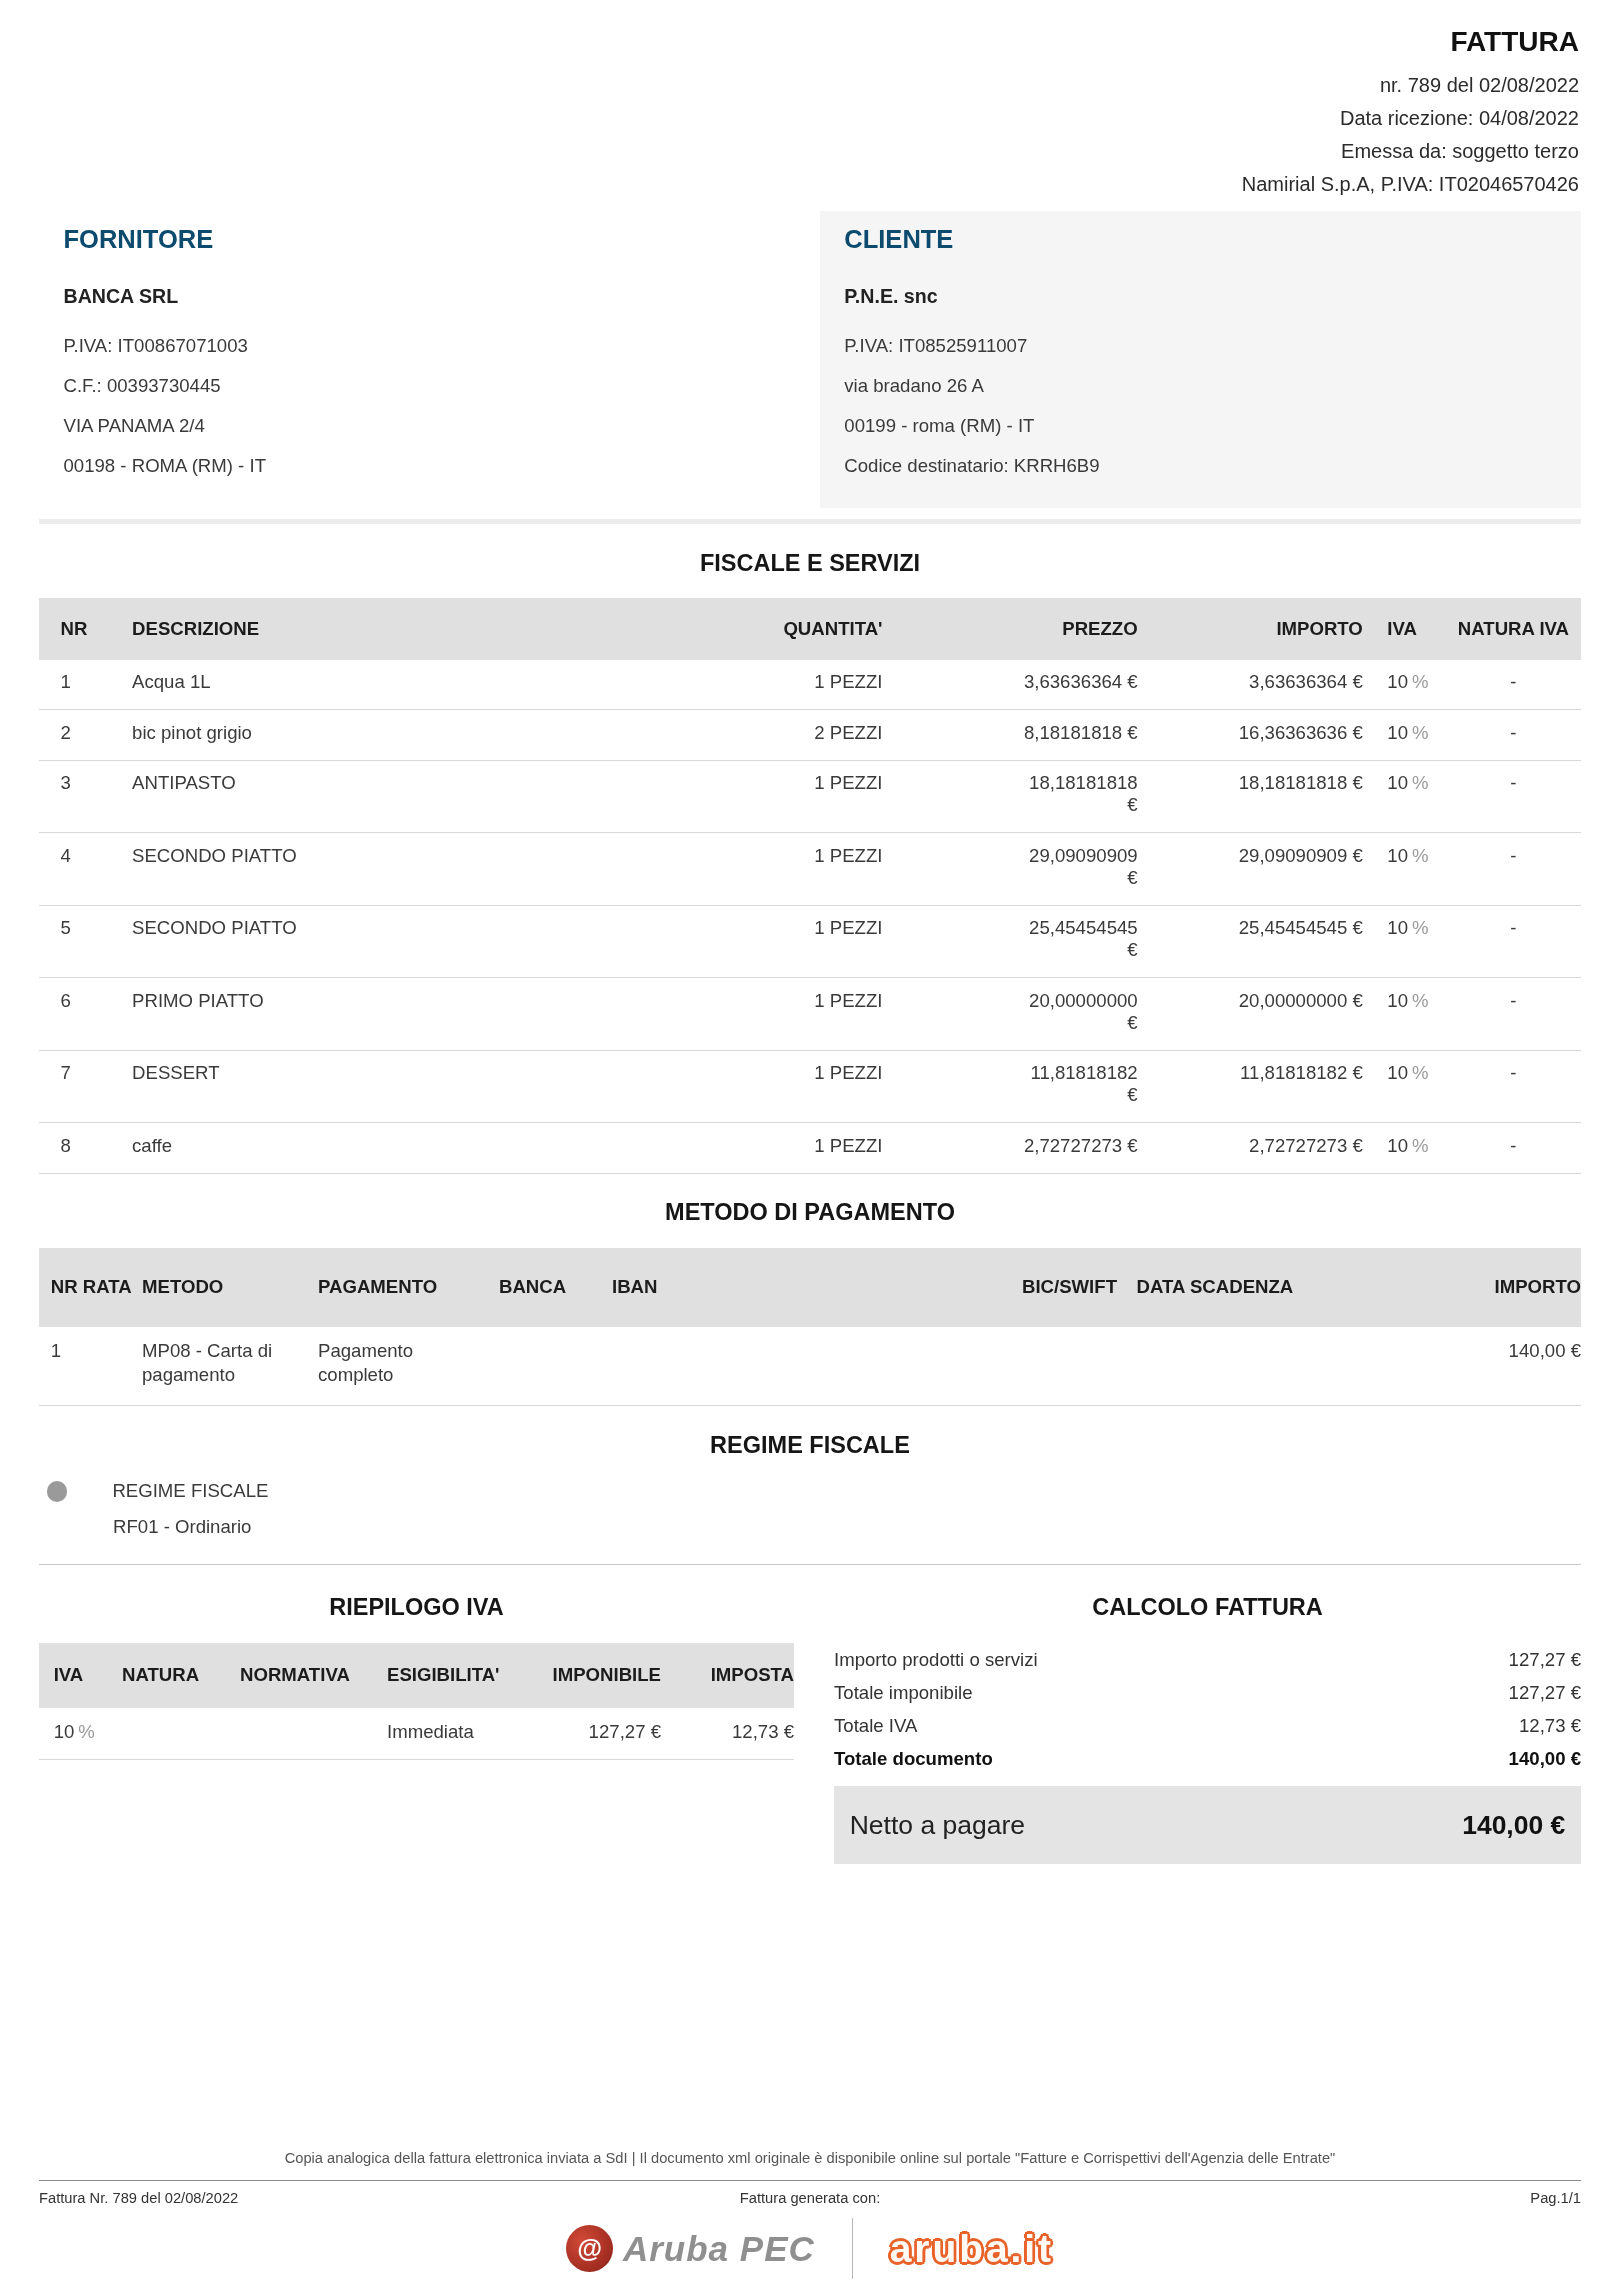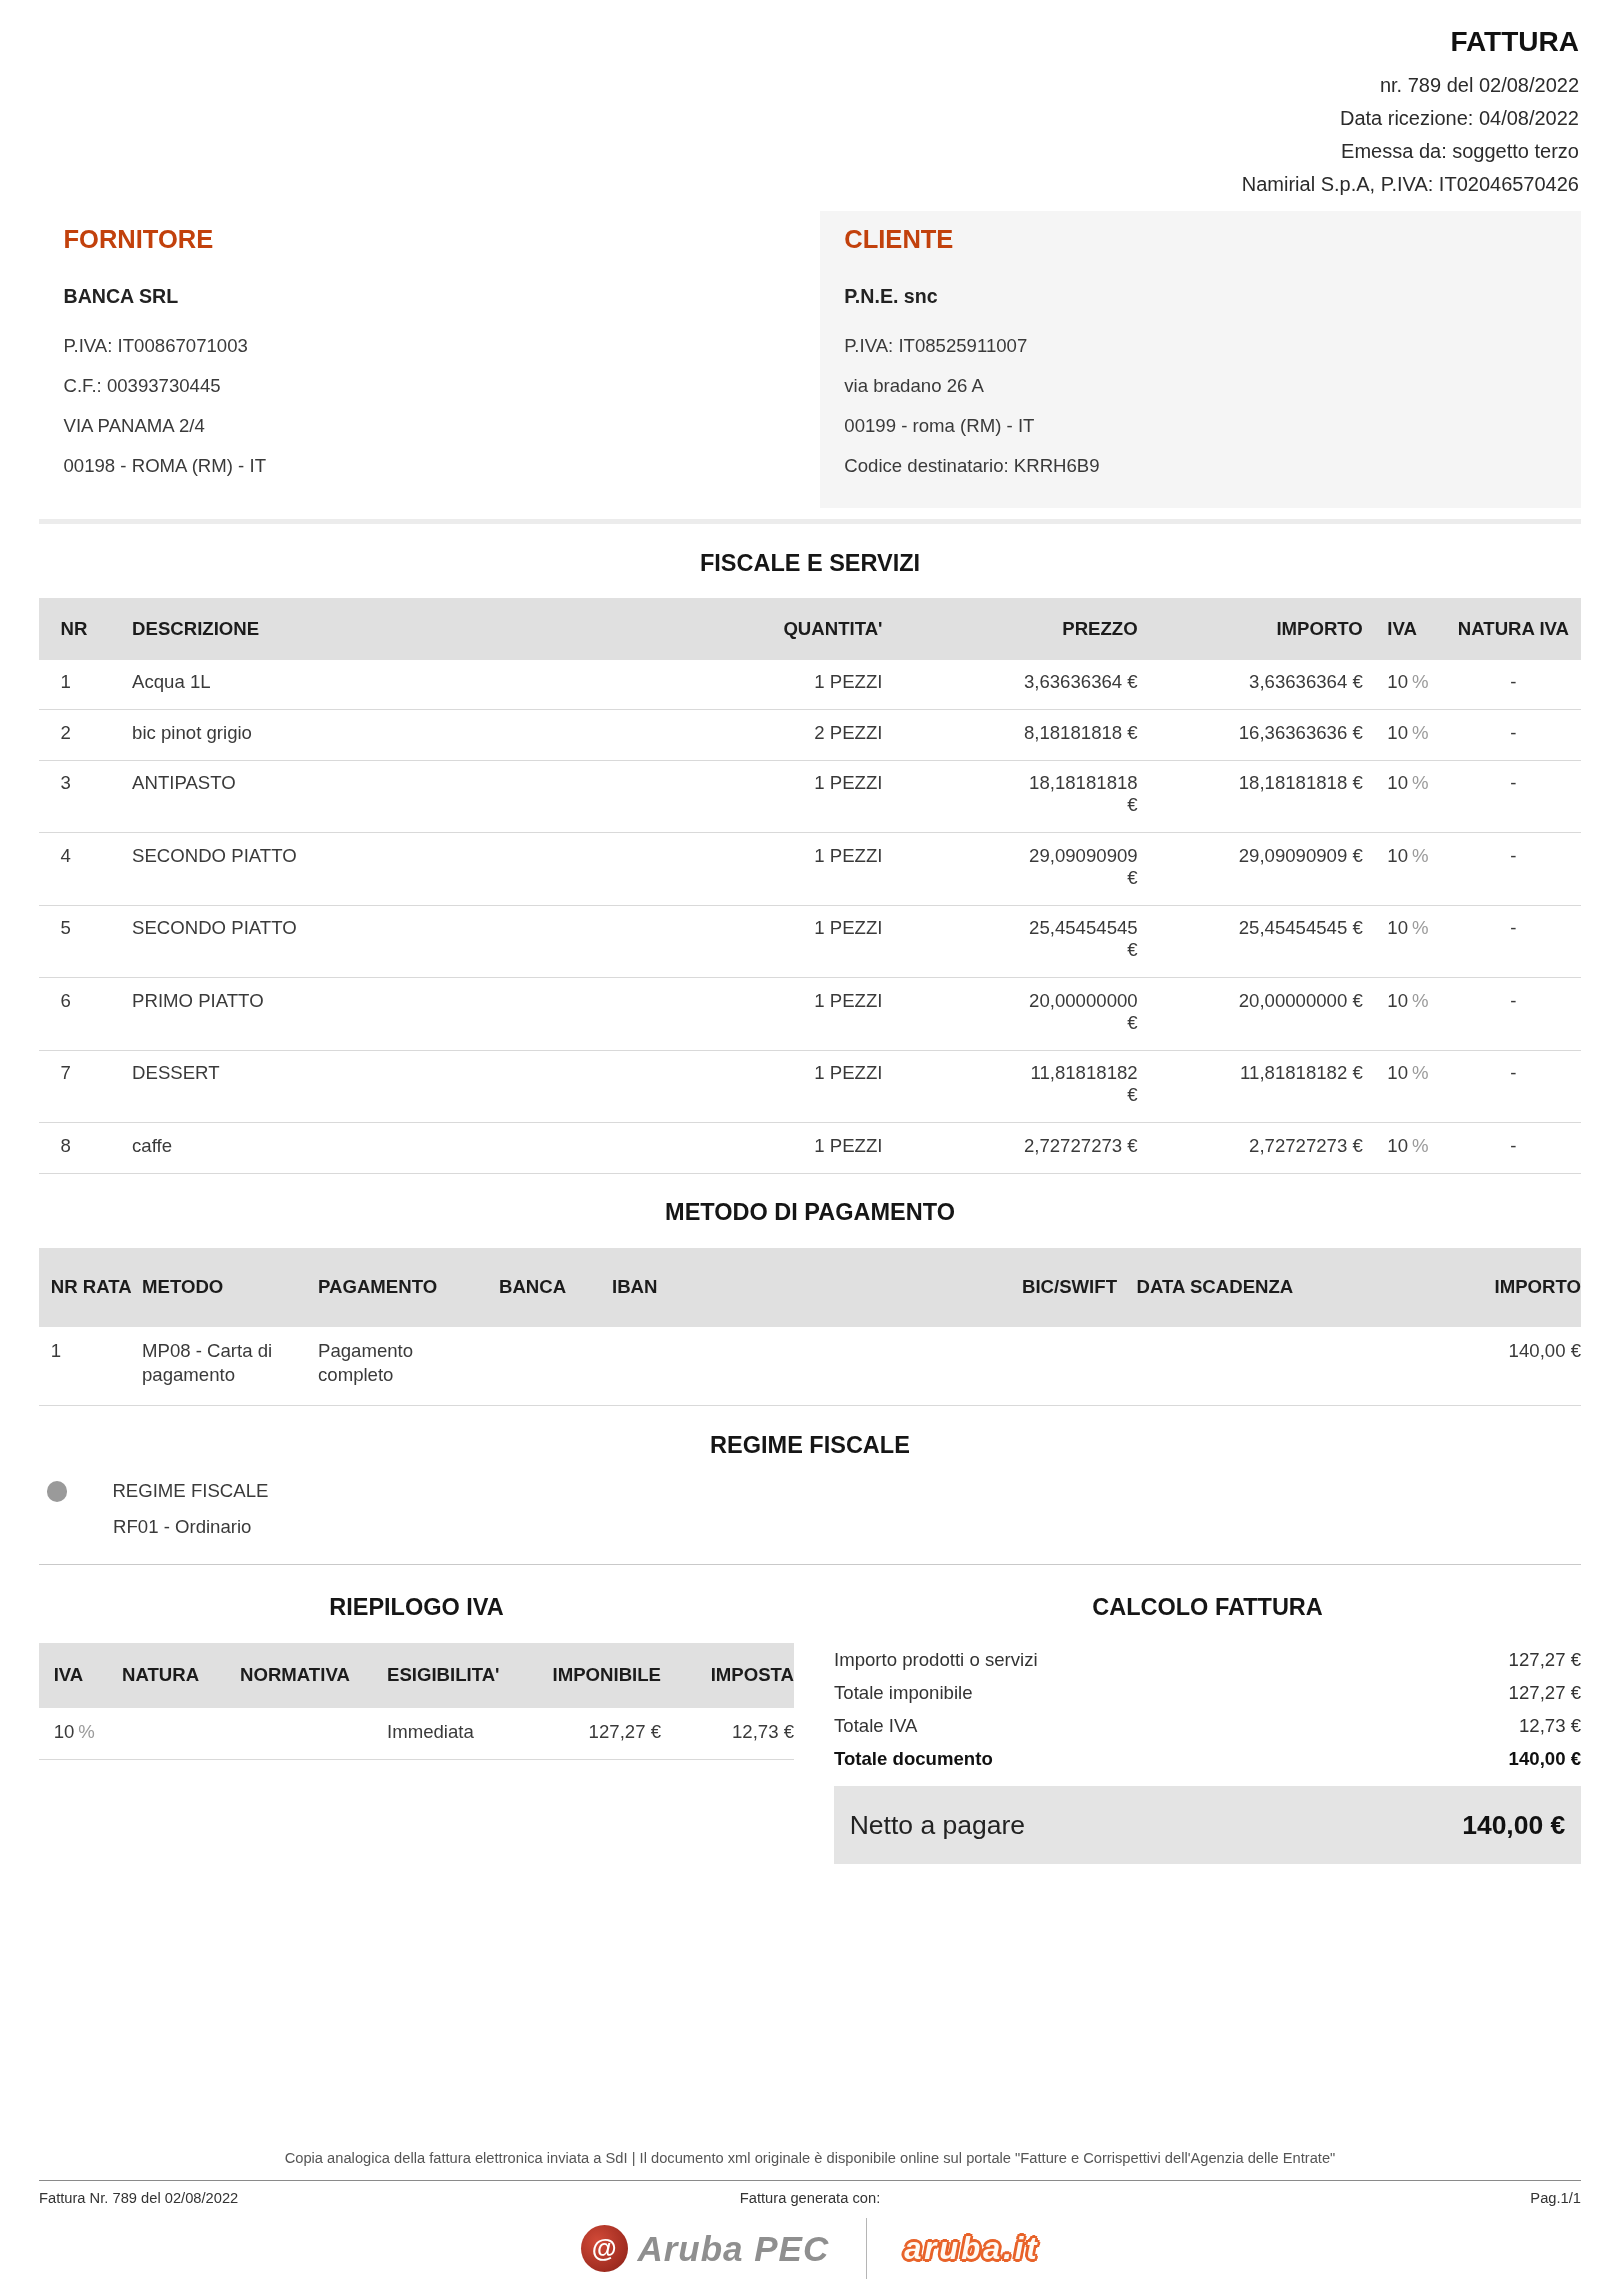--- a/index.html
+++ b/index.html
@@ -14,21 +14,21 @@
     overflow:hidden;
   }
   
   .doc-header { padding:25.5px 41px 0; text-align:right; color:#2b2b2b; }
   .doc-title  { font-size:28px; font-weight:bold; color:#111; margin-bottom:11.8px; }
   .doc-meta   { font-size:20px; line-height:33px; }
   
   .parties { display:flex; gap:19.6px; margin:9.8px 39px 0; }
   .party   { flex:1; padding:13.7px 0 21.6px 24.5px; }
   .party.cliente { background:#f5f5f5; }
-  .party-heading { font-size:25.5px; font-weight:bold; color:#c2410c; margin-bottom:23.5px; }
+  .party-heading { font-size:25.5px; font-weight:bold; color:#0c4a6e; margin-bottom:23.5px; }
   .party-name    { font-size:19.6px; font-weight:bold; color:#222; margin-bottom:9.8px; line-height:39px;}
   .party-line    { font-size:18.6px; line-height:40px; }
   .hr-strip { height:4.9px; background:#ececec; margin:11.8px 39px 0; }
   
   .section-title { text-align:center; font-size:23.5px; font-weight:bold; color:#161616; margin:25.5px 0 21.6px; }
   
   .dtable { display:table; table-layout:fixed; width:1542px; margin:0 39px; border-collapse:collapse; }
   .thead  { display:table-row; }
   .thead .th { display:table-cell; background:#e0e0e0; font-weight:bold; color:#1c1c1c; vertical-align:middle; }
   .tr  { display:table-row; }
@@ -89,23 +89,23 @@
   .footer-info .fc { text-align:center; }
   .footer-info .fr { text-align:right; }
   .logos { display:flex; justify-content:center; align-items:center; margin-top:7.8px; height:69px; }
   .logo-pec { display:flex; align-items:center; }
   .seal { display:inline-flex; align-items:center; justify-content:center;
           width:47px; height:47px; border-radius:50%;
           background:radial-gradient(circle at 35% 35%, #d24a38, #a02c20 70%, #7e1f16);
           color:#fff; font-weight:bold; font-size:25.5px; margin-right:9.8px; }
   .pec-text { font-size:35px; font-weight:bold; font-style:italic; color:#8f8f8f; letter-spacing:1px; }
   .logo-divider { width:1px; height:61px; background:#b5b5b5; margin:0 37px; }
-  .logo-aruba { font-size:31px; font-weight:bold; letter-spacing:2.9px; color:#fffaf4;
+  .logo-aruba { font-size:39px; font-weight:bold; letter-spacing:2.9px; color:#fffaf4;
     text-shadow:-2px -2px 0 #e8632a, 2px -2px 0 #e8632a, -2px 2px 0 #e8632a, 2px 2px 0 #e8632a,
-                 0 -2.9px 0 #e8632a, 0 2.9px 0 #e8632a, -2.9px 0 0 #e8632a, 2.9px 0 0 #e8632a;font-style:italic; }
+                 0 -2.9px 0 #e8632a, 0 2.9px 0 #e8632a, -2.9px 0 0 #e8632a, 2.9px 0 0 #e8632a; }
 </style>
 </head>
 <body>
 
 <div class="page">
 
   <div class="doc-header">
     <div class="doc-title">FATTURA</div>
     <div class="doc-meta">nr. 789 del 02/08/2022</div>
     <div class="doc-meta">Data ricezione: 04/08/2022</div>

